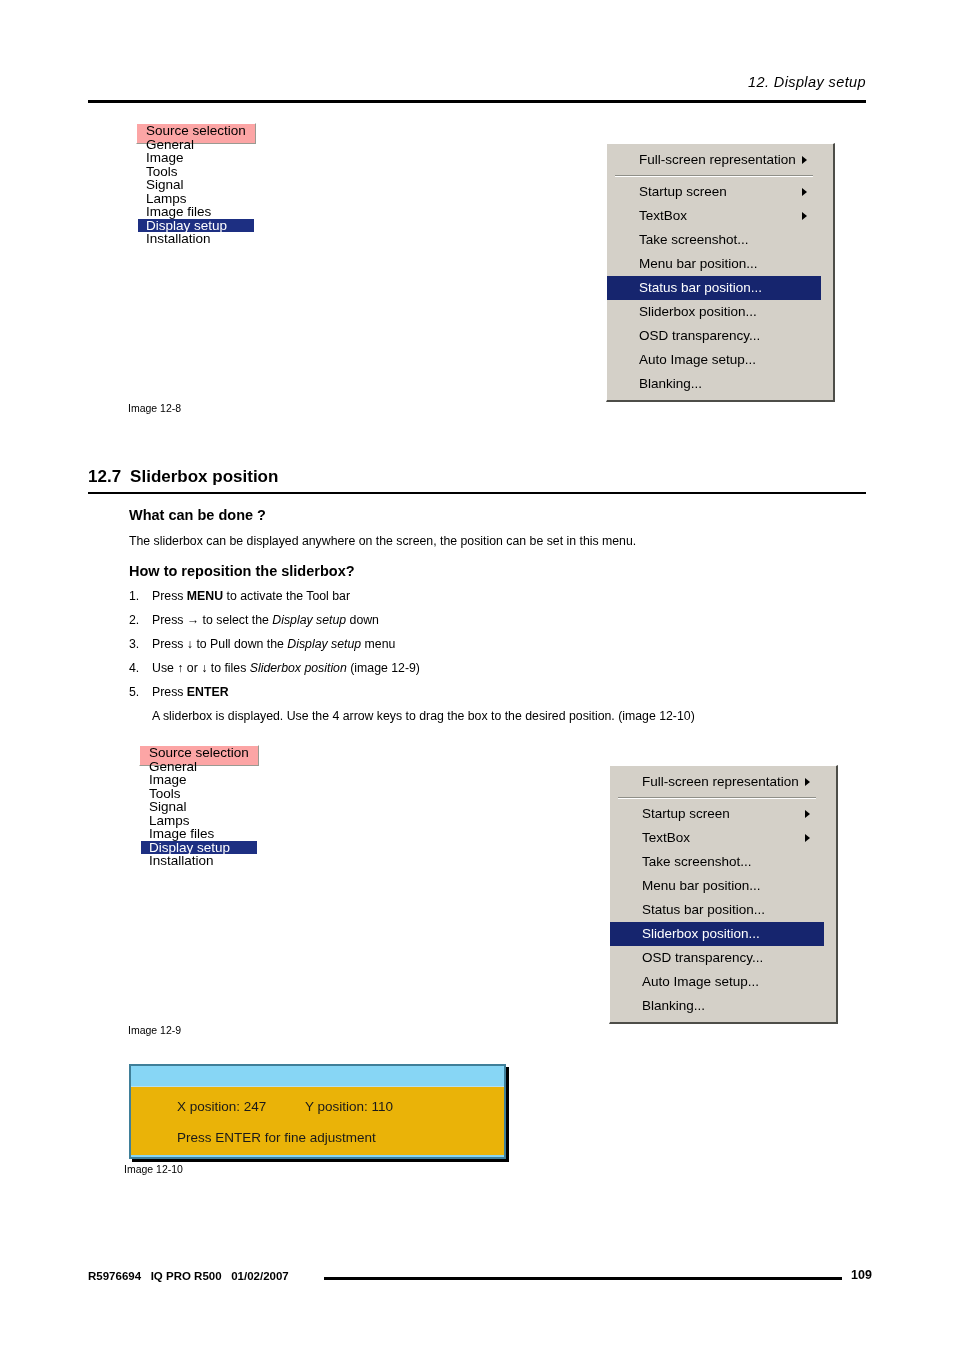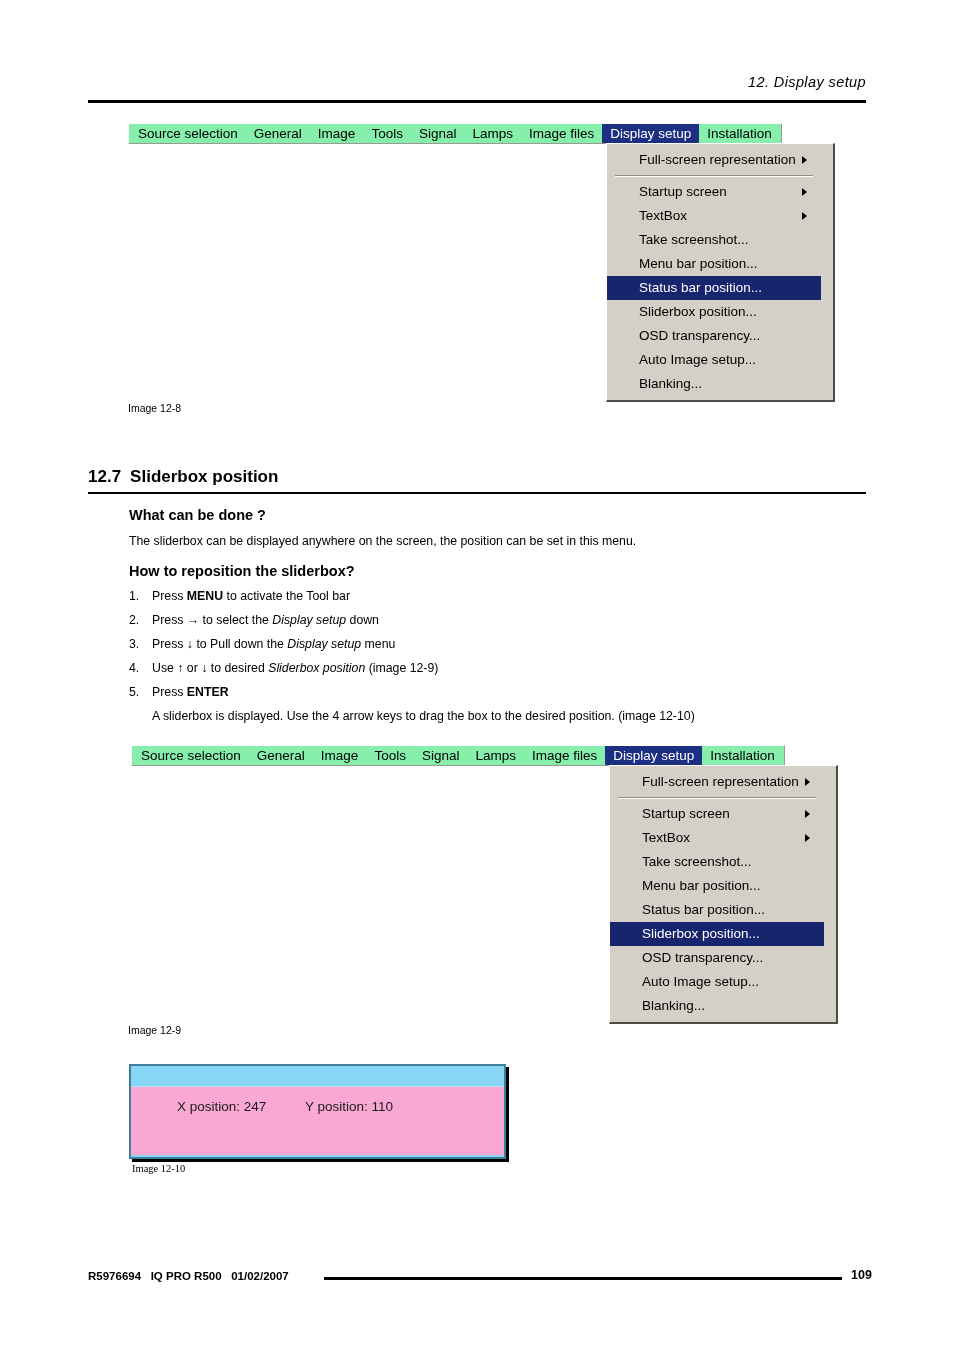--- a/index.html
+++ b/index.html
@@ -36,32 +36,33 @@
     height: 3px;
     background: #000;
   }
 
   
   .osd {
     position: absolute;
   }
   .menubar {
     position: absolute;
-    left: 0;
+    left: 8px;
     top: 0;
-    background: #86efac;
+    background: #fca5a5;
     border-top: 1px solid #ffffff;
     border-left: 1px solid #ffffff;
     border-right: 1px solid #9a9a92;
     border-bottom: 1px solid #9a9a92;
     height: 21px;
     display: flex;
     align-items: stretch;
     box-sizing: border-box;
     padding: 0 1px;
+    flex-direction: column;
   }
   .menubar-item {
     display: flex;
     align-items: center;
     padding: 0 8px;
     font-size: 13.5px;
     color: #000;
     white-space: nowrap;
     line-height: 1;
   }
@@ -190,21 +191,21 @@
     box-sizing: border-box;
     background: #87d6f5;
     border: 2px solid #3f7f99;
     box-shadow: 3px 3px 0 #000000;
   }
   .sliderbox-title {
     height: 20px;
     background: #87d6f5;
   }
   .sliderbox-body {
-    background: #f9a8d4;
+    background: #eab308;
     border-top: 1px solid #b8dff0;
     height: calc(100% - 22px);
     box-sizing: border-box;
     padding: 12px 0 0 46px;
   }
   .sb-row {
     font-size: 13.5px;
     color: #1a1a1a;
     height: 31px;
     display: flex;
@@ -300,21 +301,21 @@
 
 <div class="sub-heading" style="top:507px;">What can be done ?</div>
 <div class="para" style="top:534px;">The sliderbox can be displayed anywhere on the screen, the position can be set in this menu.</div>
 
 <div class="sub-heading" style="top:563px;">How to reposition the sliderbox?</div>
 
 <div class="steps" id="steps" style="top:589px;">
     <div class="step"><span class="step-num">1.</span><span><span>Press </span><b>MENU</b><span> to activate the Tool bar</span></span></div>
     <div class="step"><span class="step-num">2.</span><span><span>Press → to select the </span><i>Display setup</i><span> down</span></span></div>
     <div class="step"><span class="step-num">3.</span><span><span>Press ↓ to Pull down the </span><i>Display setup</i><span> menu</span></span></div>
-    <div class="step"><span class="step-num">4.</span><span><span>Use ↑ or ↓ to desired </span><i>Sliderbox position</i><span> (image 12-9)</span></span></div>
+    <div class="step"><span class="step-num">4.</span><span><span>Use ↑ or ↓ to files </span><i>Sliderbox position</i><span> (image 12-9)</span></span></div>
     <div class="step"><span class="step-num">5.</span><span><span>Press </span><b>ENTER</b></span></div>
     <div class="step-note">A sliderbox is displayed.  Use the 4 arrow keys to drag the box to the desired position.  (image 12-10)</div>
   </div>
 
 <div class="osd" id="osd2" style="left:131px; top:745px;">
   <div class="menubar" id="menubar2">
       <div class="menubar-item">Source selection</div>
       <div class="menubar-item">General</div>
       <div class="menubar-item">Image</div>
       <div class="menubar-item">Tools</div>
@@ -363,19 +364,22 @@
 </div>
 <div class="caption" style="left:128px; top:1024px;">Image 12-9</div>
 
 <div class="sliderbox" style="left:129px; top:1064px; width:377px; height:95px;">
   <div class="sliderbox-title"></div>
   <div class="sliderbox-body">
     <div class="sb-row">
       <span class="sb-x">X position: 247</span>
       <span>Y position: 110</span>
     </div>
+    <div class="sb-row">
+      <span>Press ENTER for fine adjustment</span>
+    </div>
   </div>
 </div>
-<div class="caption" style="left:132px; top:1163px;font-family:Liberation Serif, serif;">Image 12-10</div>
+<div class="caption" style="left:124px; top:1163px;">Image 12-10</div>
 
 <div class="footer-text">R5976694   IQ PRO R500   01/02/2007</div>
 <div class="footer-rule" style="left:324px; width:518px;"></div>
 <div class="footer-page" style="left:851px;">109</div>
 
 </body></html>

